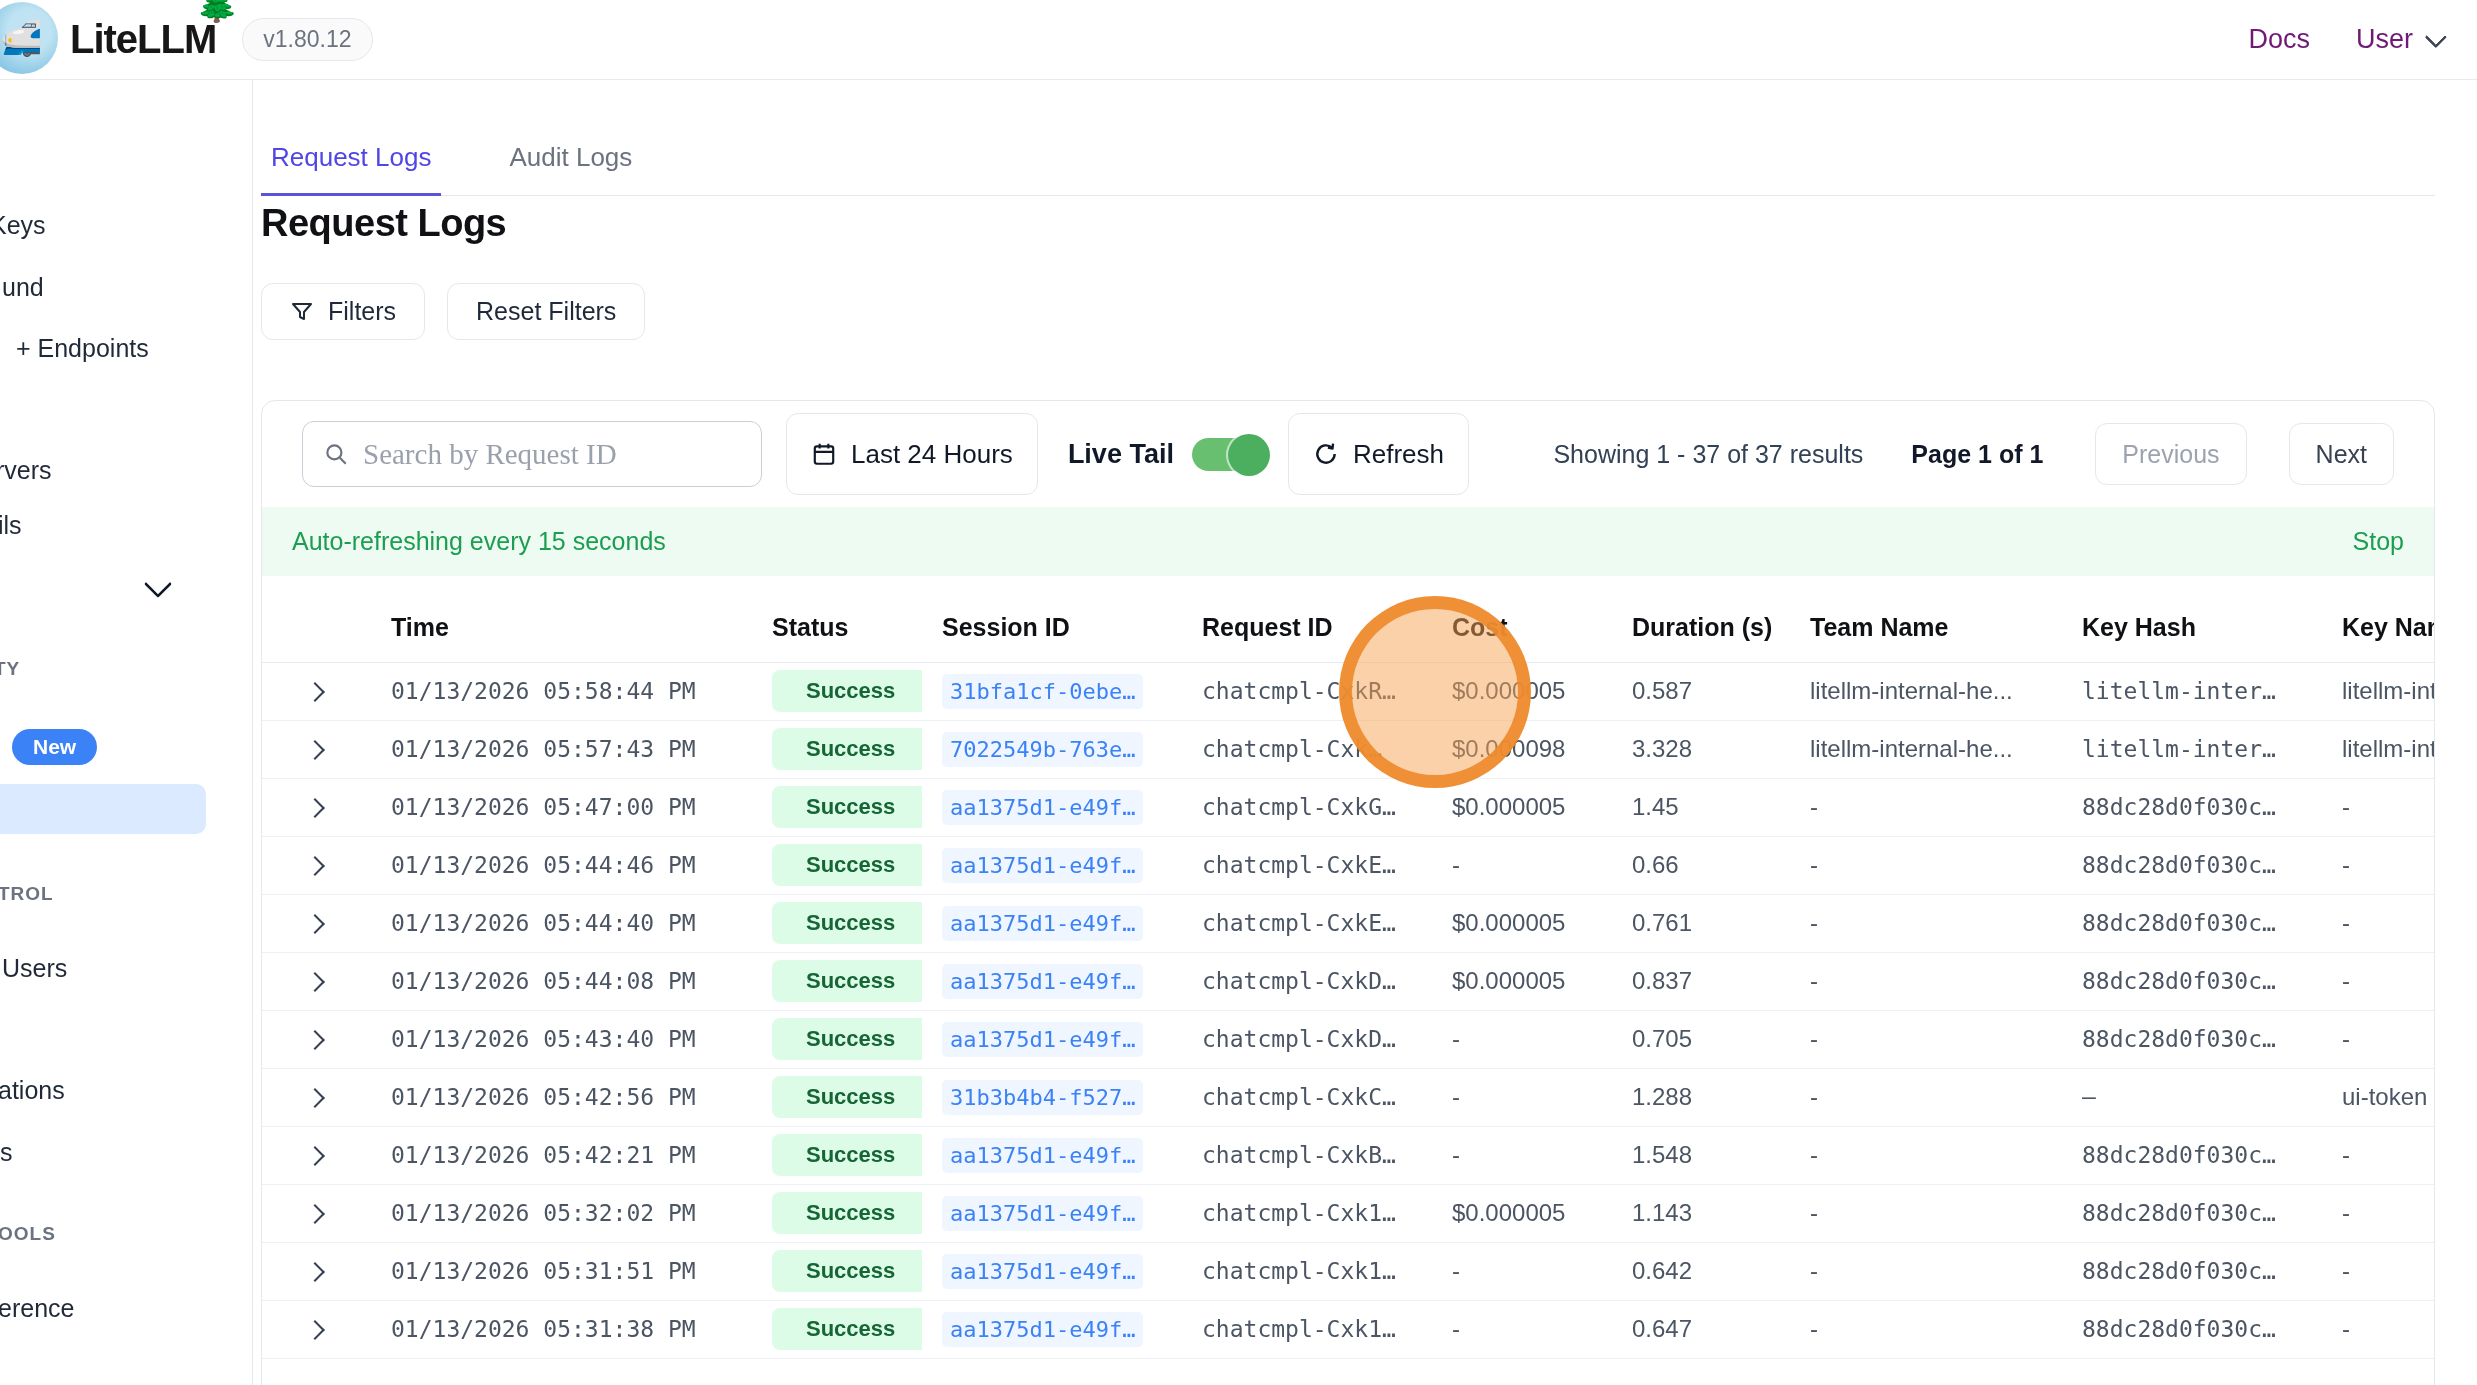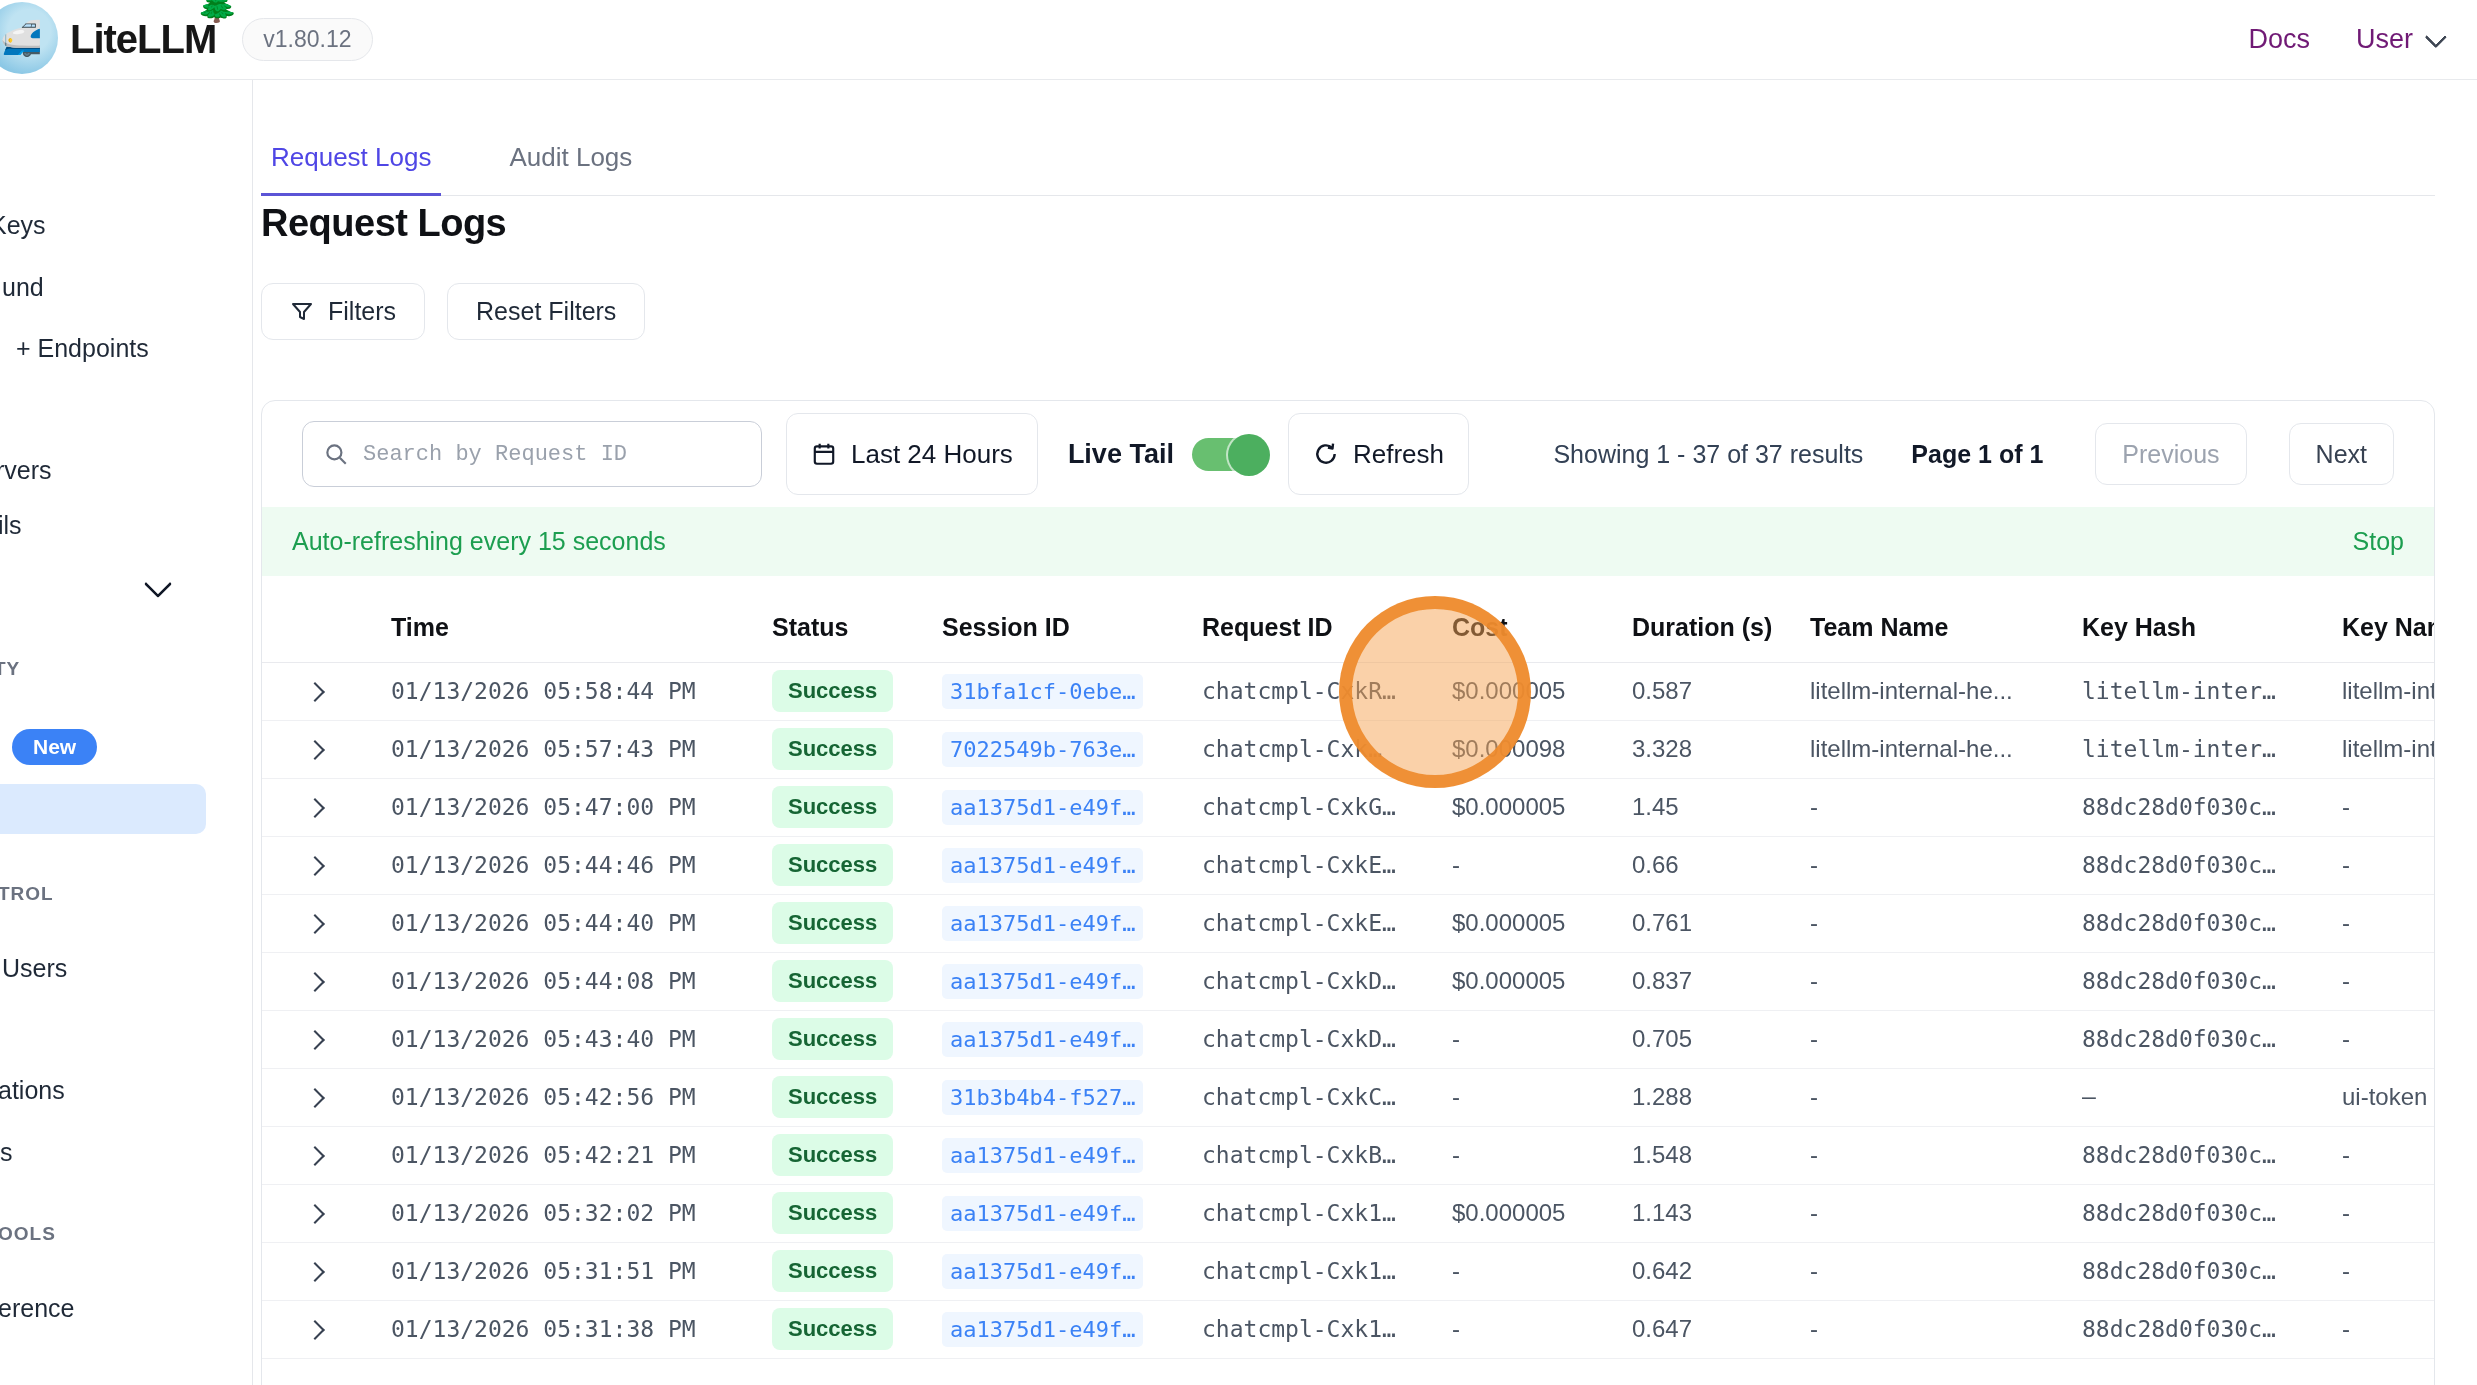--- a/index.html
+++ b/index.html
@@ -41,21 +41,21 @@
   .page-title { position:absolute; left:8px; top:122px; font-size:38px; font-weight:800; letter-spacing:-0.5px; color:#0f1115; }
 
   .filter-row { position:absolute; left:8px; top:203px; display:flex; gap:22px; }
   .btn { display:flex; align-items:center; gap:14px; background:#fff; border:1.5px solid #e4e7ec; border-radius:12px;
     height:57px; padding:0 28px; font-size:25px; color:#1f2937; cursor:pointer; }
 
   
   .card { position:absolute; left:8px; right:42px; top:320px; height:1080px; border:1.5px solid #e4e7ec; border-radius:14px; background:#fff; overflow:hidden; }
   .toolbar { height:106px; display:flex; align-items:center; padding:0 40px 0 40px; gap:24px; }
   .search-box { display:flex; align-items:center; gap:14px; width:460px; height:66px; border:1.5px solid #c9ced8; border-radius:12px; padding:0 20px; }
-  .search-box input { border:none; outline:none; font-size:22px; color:#4c1d95; width:100%; font-family:Liberation Mono, monospace; }
+  .search-box input { border:none; outline:none; font-size:29px; color:#4c1d95; width:100%; font-family:Liberation Serif, serif; }
   .search-box input::placeholder { color:#9aa1ac; }
   .tool-btn { display:flex; align-items:center; gap:14px; background:#fff; border:1.5px solid #e4e7ec; border-radius:12px; height:82px; padding:0 24px; font-size:26px; color:#111827; cursor:pointer; }
   .livetail { display:flex; align-items:center; gap:18px; margin-left:6px; }
   .livetail-label { font-size:27px; font-weight:700; color:#111827; }
   .toggle { position:relative; width:72px; height:33px; border-radius:17px; background:#68bf70; cursor:pointer; }
   .toggle .knob { position:absolute; right:-6px; top:-4px; width:42px; height:42px; border-radius:50%; background:#4caf5f; box-shadow:0 0 0 2px rgba(255,255,255,0.6); }
   .toolbar-spacer { flex:1 1 auto; }
   .results-text { font-size:25px; color:#334155; }
   .page-text { font-size:25px; font-weight:700; color:#111827; margin-left:24px; margin-right:28px; }
   .pg-btn { background:#fff; border:1.5px solid #e4e7ec; border-radius:12px; height:62px; padding:0 26px; font-size:25px; display:flex; align-items:center; cursor:pointer; }
@@ -71,21 +71,21 @@
   col.c-exp{width:100px} col.c-time{width:390px} col.c-status{width:170px} col.c-session{width:260px}
   col.c-req{width:260px} col.c-cost{width:170px} col.c-dur{width:190px} col.c-team{width:260px}
   col.c-hash{width:260px} col.c-name{width:117px}
   thead th { height:86px; text-align:left; vertical-align:middle; padding:18px 10px 0 20px; font-size:25px; font-weight:700; color:#0f1115; white-space:nowrap; overflow:hidden; border-bottom:1px solid #e9eaee; }
   tbody td { height:58px; padding:0 10px 0 20px; font-size:24px; color:#4b5563; white-space:nowrap; overflow:hidden; border-bottom:1px solid #eff0f3; }
   td.mono, .mono { font-family:"DejaVu Sans Mono", monospace; font-size:23px; }
   th.pl-time, td.pl-time { padding-left:29px; }
   th.pl-cost, td.pl-cost { padding-left:10px; }
   th.pl-team, td.pl-team { padding-left:8px; }
   .row-chevron { display:inline-block; width:14px; height:14px; border-right:2.5px solid #374151; border-top:2.5px solid #374151; transform:rotate(45deg); margin-left:26px; cursor:pointer; }
-  .status-badge { display:inline-block; background:#dcfce7; color:#166534; font-weight:700; font-size:22px; border-radius:8px; padding:8px 16px; }
+  .status-badge { display:inline-block; background:#dcfce7; color:#166534; font-weight:700; font-size:22px; border-radius:8px; padding:8px 34px; }
   .session-link { color:#3b82f6; background:#eff6ff; text-decoration:none; padding:5px 8px; border-radius:5px; font-family:"DejaVu Sans Mono", monospace; font-size:22px; cursor:pointer; }
   td.req { color:#4b5563; }
 
   
   .click-circle { position:absolute; left:1339px; top:596px; width:192px; height:192px; border-radius:50%;
     background:rgba(246,164,83,0.50); border:13px solid rgba(238,139,44,0.92); z-index:40; pointer-events:none; }
 
   
   .icon-svg { flex:0 0 auto; }
 </style>

